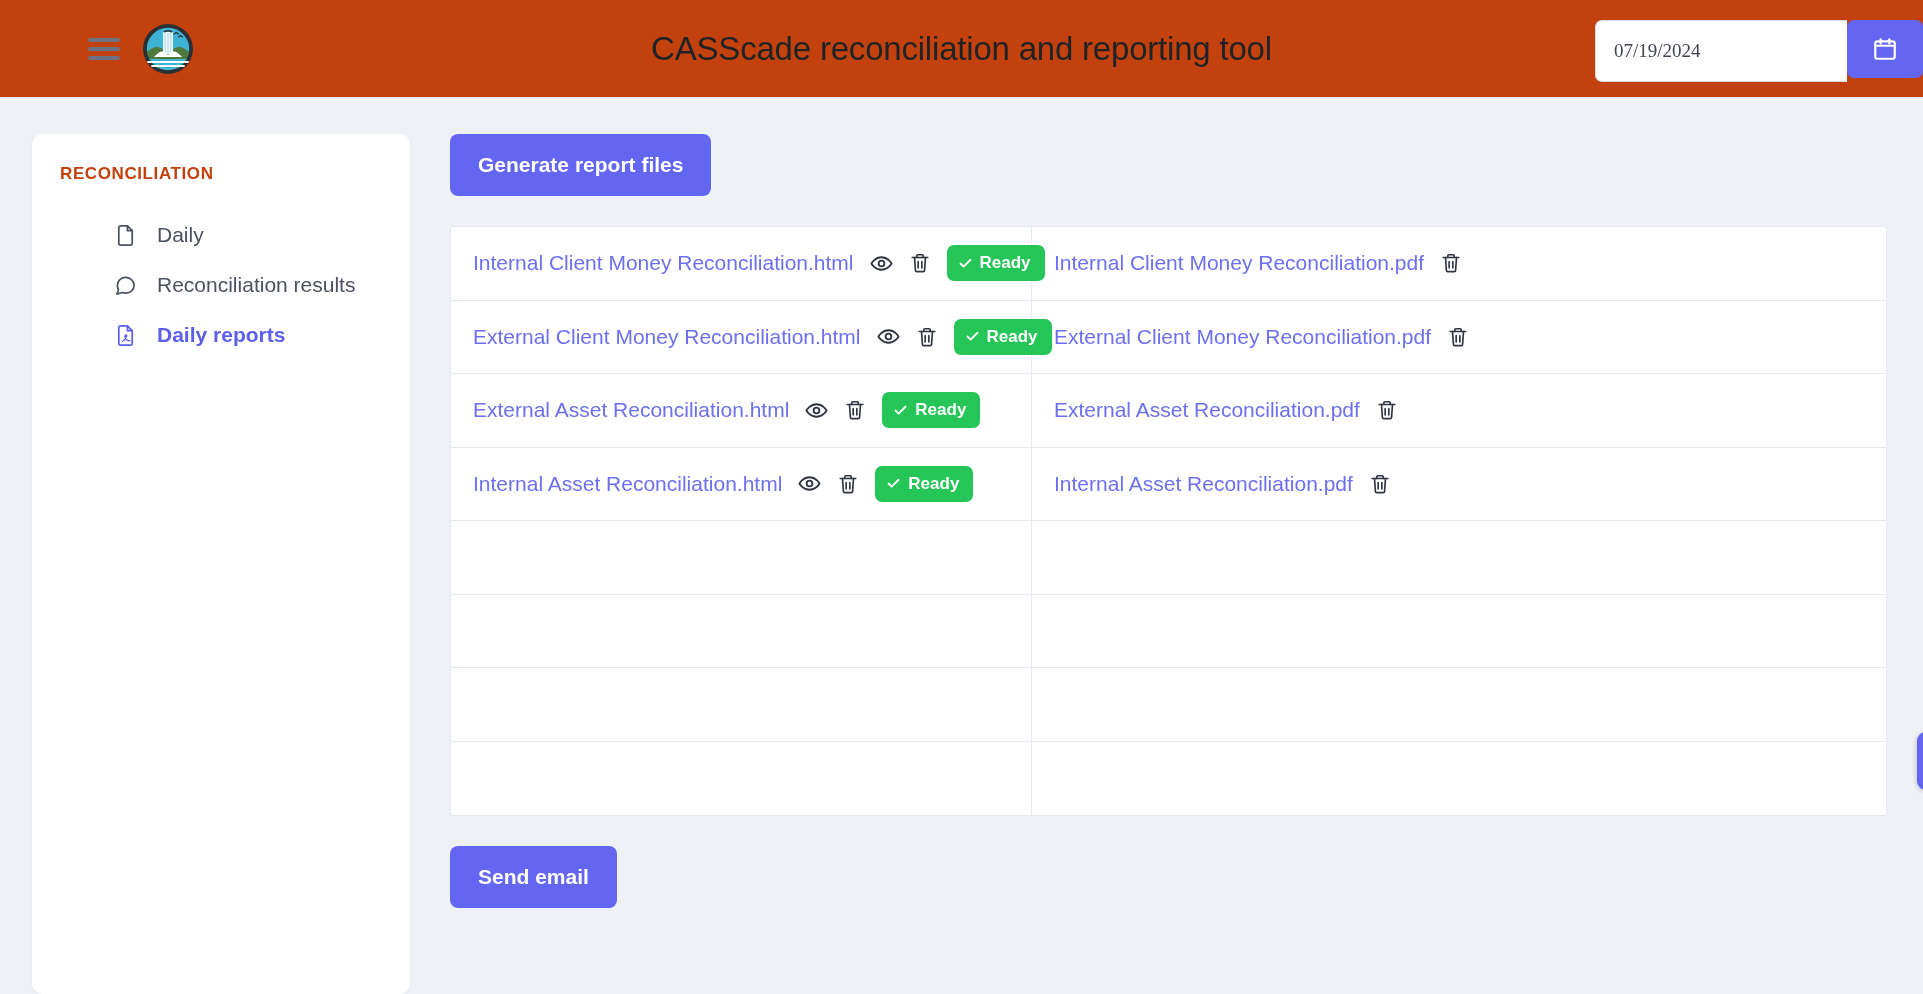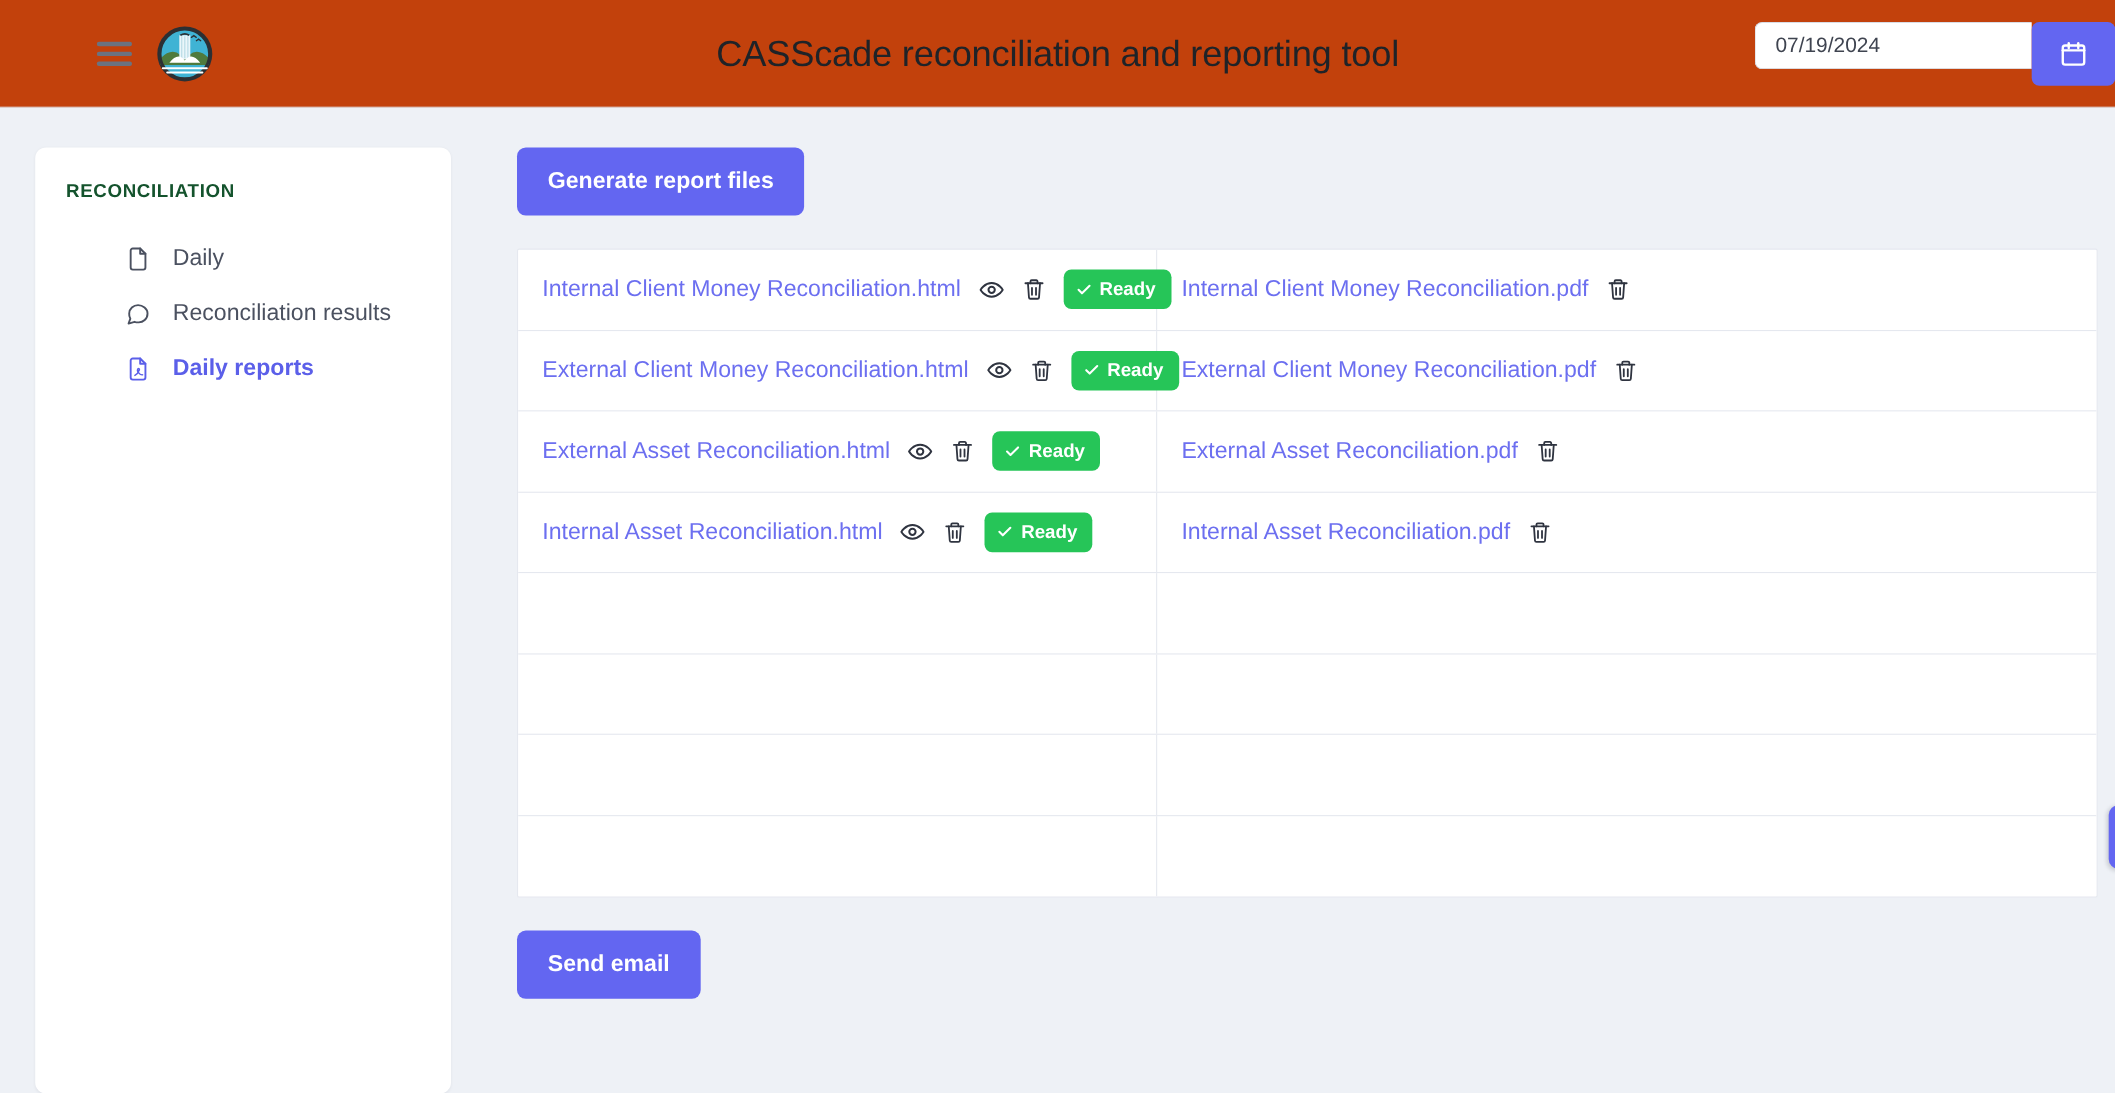--- a/index.html
+++ b/index.html
@@ -47,28 +47,28 @@
     letter-spacing: -0.2px;
     pointer-events: none;
   }
 
   .date-group {
     position: absolute;
     right: 0px; top: 20px;
     display: flex; align-items: stretch;
   }
   .date-input {
-    width: 252px; height: 43px;
+    width: 252px; height: 62px;
     border: 1px solid #d8dce5;
     border-right: none;
     border-radius: 7px 0 0 7px;
     padding: 0 18px;
     font-size: 19px;
     color: #3f4450;
-    font-family: Liberation Sans, sans-serif;
+    font-family: Liberation Serif, serif;
     background: #fff;
     outline: none;
   }
   .date-btn {
     width: 76px; height: 58px;
     background: #6366f1;
     border: none;
     border-radius: 7px;
     display: flex; align-items: center; justify-content: center;
     cursor: pointer;
@@ -83,39 +83,39 @@
     background: #ffffff;
     border-radius: 10px;
     box-shadow: 0 1px 3px rgba(16,24,40,.06);
     padding: 30px 0 0 0;
     height: 860px;
     flex: 0 0 auto;
   }
   .sidebar-title {
     font-size: 17px;
     font-weight: bold;
-    color: #14532d;
+    color: #c2410c;
     letter-spacing: .6px;
     padding: 0 0 0 28px;
     margin-bottom: 26px;
   }
   .nav-item {
     display: flex; align-items: center;
     gap: 20px;
     padding: 13px 0 13px 82px;
     color: #4b5160;
     font-size: 21px;
     cursor: pointer;
     text-decoration: none;
   }
   .nav-item .nav-ico { width: 23px; height: 23px; flex: 0 0 auto; display:block; }
   .nav-item.active { color: #5b5fe9; font-weight: bold; }
 
   
-  .main { flex: 1 1 auto; padding: 0 46px 0 60px; min-width: 0; position: relative; }
+  .main { flex: 1 1 auto; padding: 0 46px 0 40px; min-width: 0; position: relative; }
 
   .btn-primary {
     background: #6366f1;
     color: #fff;
     border: none;
     border-radius: 8px;
     font-size: 21px;
     font-weight: bold;
     font-family: "Liberation Sans", sans-serif;
     padding: 19px 28px;

